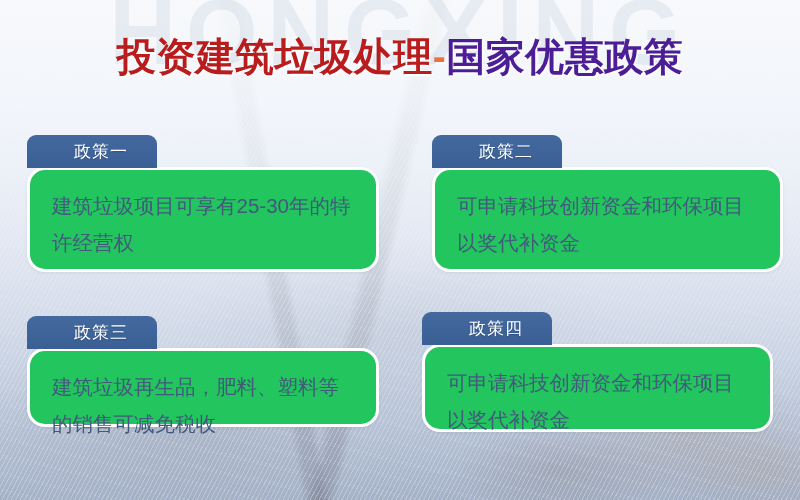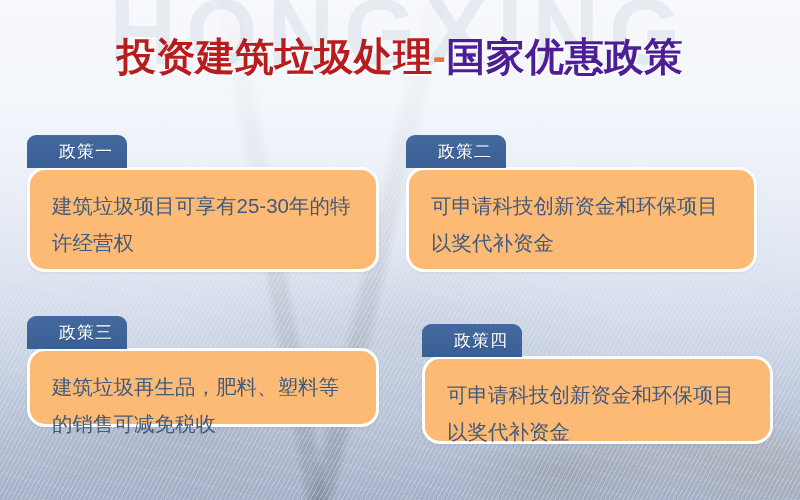--- a/index.html
+++ b/index.html
@@ -110,55 +110,55 @@
   .title .t-accent{ color: #4c1d95; font-family: Liberation Serif, serif; }
 
   
   .card {
     position: absolute;
   }
   .card-tab {
     position: relative;
     z-index: 2;
     height: 33px;
-    width: 100px;
+    width: 130px;
     box-sizing: border-box;
     background: linear-gradient(180deg, #43699f 0%, #3a5f95 100%);
     border-radius: 9px 9px 0 0;
     color: #ffffff;
     font-size: 17px;
     line-height: 33px;
     text-align: center;
     letter-spacing: 1px;
     padding-left: 22px;
     padding-right: 4px;
     font-family: "Liberation Sans", "DejaVu Sans", sans-serif;
     text-shadow: 0 1px 1px rgba(25,45,80,0.35);
   }
   .card-body {
     position: relative;
     z-index: 1;
     margin-top: -1px;
     box-sizing: border-box;
-    background: #fdba74;
+    background: #22c55e;
     border: 3px solid #ffffff;
     border-radius: 18px;
     color: #415a7c;
     font-size: 20.5px;
     line-height: 37px;
     padding: 17px 22px 19px 22px;
     font-family: "Liberation Sans", "DejaVu Sans", sans-serif;
     box-shadow: 0 1px 3px rgba(60,80,115,0.10);
   }
 
   
   #card-1 { left: 27px;  top: 135px; width: 352px; }
-  #card-2 { left: 406px; top: 135px; width: 351px; }
+  #card-2 { left: 432px; top: 135px; width: 351px; }
   #card-3 { left: 27px;  top: 316px; width: 352px; }
-  #card-4 { left: 422px; top: 324px; width: 351px; }
+  #card-4 { left: 422px; top: 312px; width: 351px; }
 
   #card-1 .card-body, #card-2 .card-body { height: 105px; }
   #card-3 .card-body { height: 79px; }
   #card-4 .card-body { height: 88px; }
 </style>
 </head>
 <body>
 
 <div class="poster">
 

